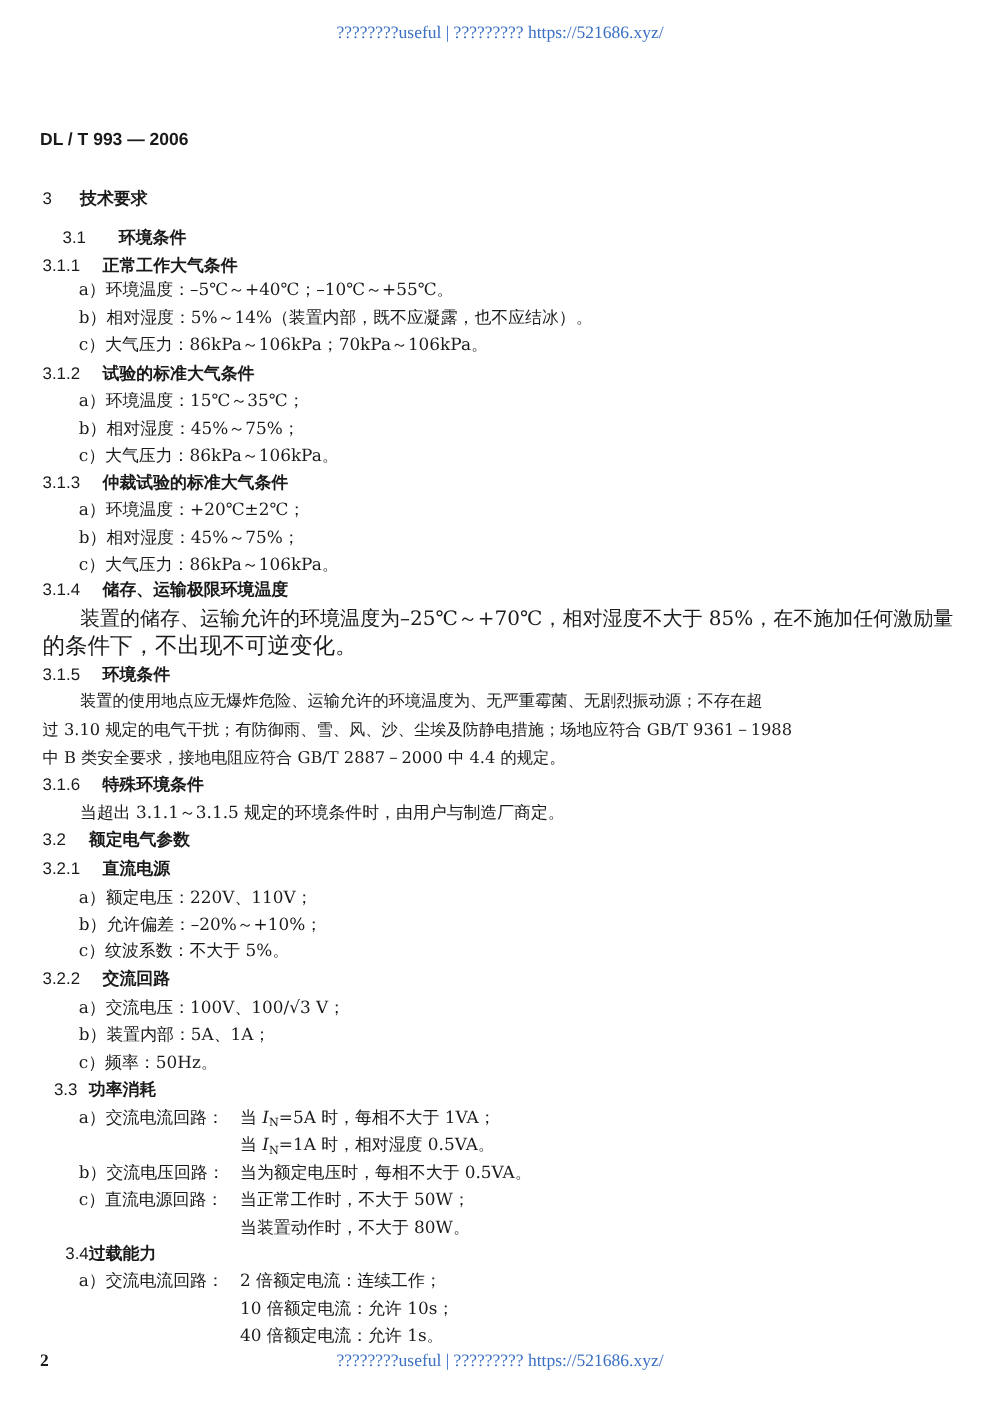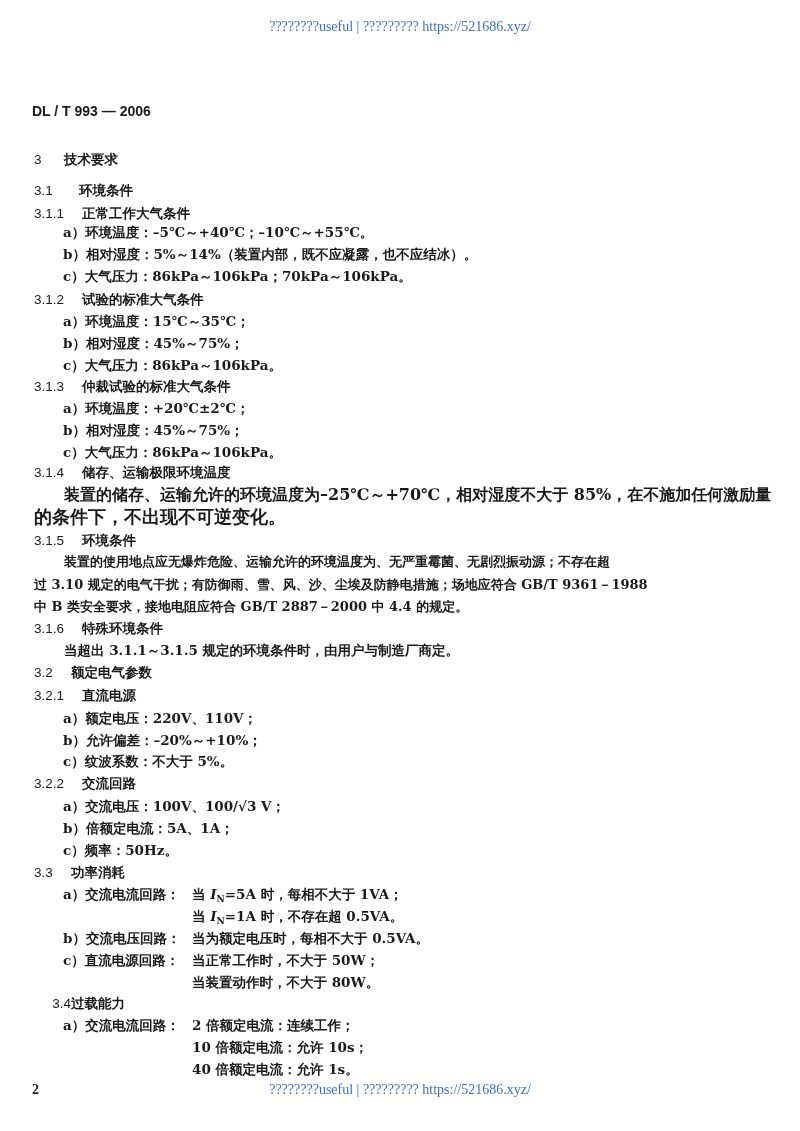--- a/index.html
+++ b/index.html
@@ -21,37 +21,37 @@
     .page-num {
       position: absolute; left: 32px; top: 1082px;
       font-family: "Liberation Serif", serif; font-size: 14px; font-weight: bold;
     }
     .line {
       position: absolute; left: 0; white-space: nowrap;
       font-size: 13.5px; line-height: 20px;
     }
     .h { font-family: "DejaVu Sans", sans-serif; font-weight: bold; font-size: 13.5px; }
     .h .num { display: inline-block; font-family: "Liberation Sans", sans-serif; font-weight: normal; }
-    .body-text { font-family: "DejaVu Serif", serif; font-weight: bold; }
+    .body-text { font-family: "DejaVu Serif", serif; }
     .sub { font-size: 9px; vertical-align: -3px; }
     .ital { font-style: italic; }
   </style>
 </head>
 <body>
 
 <div class="watermark wm-top">????????useful | ????????? https://521686.xyz/</div>
 
 <div class="std-code">DL / T 993 — 2006</div>
 
 <div class="line h" style="left:34px; top:149px;">
   <span class="num" style="width:30px;">3</span><span>技术要求</span>
 </div>
 
 <div class="line h" style="left:34px; top:180px;">
-  <span class="num" style="width:45px;">3.1</span><span>环境条件</span>
+  <span class="num" style="width:45px;margin-left:16px;">3.1</span><span>环境条件</span>
 </div>
 
 <div class="line h" style="left:34px; top:203px;">
   <span class="num" style="width:48px;">3.1.1</span><span>正常工作大气条件</span>
 </div>
 <div class="line body-text" style="left:63px; top:222px;">a）环境温度：–5℃～+40℃；–10℃～+55℃。</div>
 <div class="line body-text" style="left:63px; top:244px;">b）相对湿度：5%～14%（装置内部，既不应凝露，也不应结冰）。</div>
 <div class="line body-text" style="left:63px; top:266px;text-align:right;">c）大气压力：86kPa～106kPa；70kPa～106kPa。</div>
 
 <div class="line h" style="left:34px; top:289px;">
@@ -94,32 +94,32 @@
   <span class="num" style="width:48px;">3.2.1</span><span>直流电源</span>
 </div>
 <div class="line body-text" style="left:63px; top:708px;">a）额定电压：220V、110V；</div>
 <div class="line body-text" style="left:63px; top:730px;">b）允许偏差：–20%～+10%；</div>
 <div class="line body-text" style="left:63px; top:751px;">c）纹波系数：不大于 5%。</div>
 
 <div class="line h" style="left:34px; top:773px;">
   <span class="num" style="width:48px;">3.2.2</span><span>交流回路</span>
 </div>
 <div class="line body-text" style="left:63px; top:796px;">a）交流电压：100V、100/√3 V；</div>
-<div class="line body-text" style="left:63px; top:818px;">b）倍额定电流：5A、1A；</div>
+<div class="line body-text" style="left:63px; top:818px;">b）装置内部：5A、1A；</div>
 <div class="line body-text" style="left:63px; top:840px;">c）频率：50Hz。</div>
 
-<div class="line h" style="left:34px; top:862px;">
+<div class="line h" style="left:34px; top:862px;text-align:center;">
   <span class="num" style="width:37px;">3.3</span><span>功率消耗</span>
 </div>
 <div class="line body-text" style="left:63px; top:884px;">a）交流电流回路：</div>
 <div class="line body-text" style="left:192px; top:884px;">
   <span>当 </span><span class="ital">I</span><span class="sub">N</span><span>=5A 时，每相不大于 1VA；</span>
 </div>
 <div class="line body-text" style="left:192px; top:906px;">
-  <span>当 </span><span class="ital">I</span><span class="sub">N</span><span>=1A 时，不存在超 0.5VA。</span>
+  <span>当 </span><span class="ital">I</span><span class="sub">N</span><span>=1A 时，相对湿度 0.5VA。</span>
 </div>
 <div class="line body-text" style="left:63px; top:928px;">b）交流电压回路：</div>
 <div class="line body-text" style="left:192px; top:928px;">当为额定电压时，每相不大于 0.5VA。</div>
 <div class="line body-text" style="left:63px; top:950px;">c）直流电源回路：</div>
 <div class="line body-text" style="left:192px; top:950px;">当正常工作时，不大于 50W；</div>
 <div class="line body-text" style="left:192px; top:972px;">当装置动作时，不大于 80W。</div>
 
 <div class="line h" style="left:34px; top:993px;">
   <span class="num" style="width:37px;text-align:right;">3.4</span><span>过载能力</span>
 </div>

